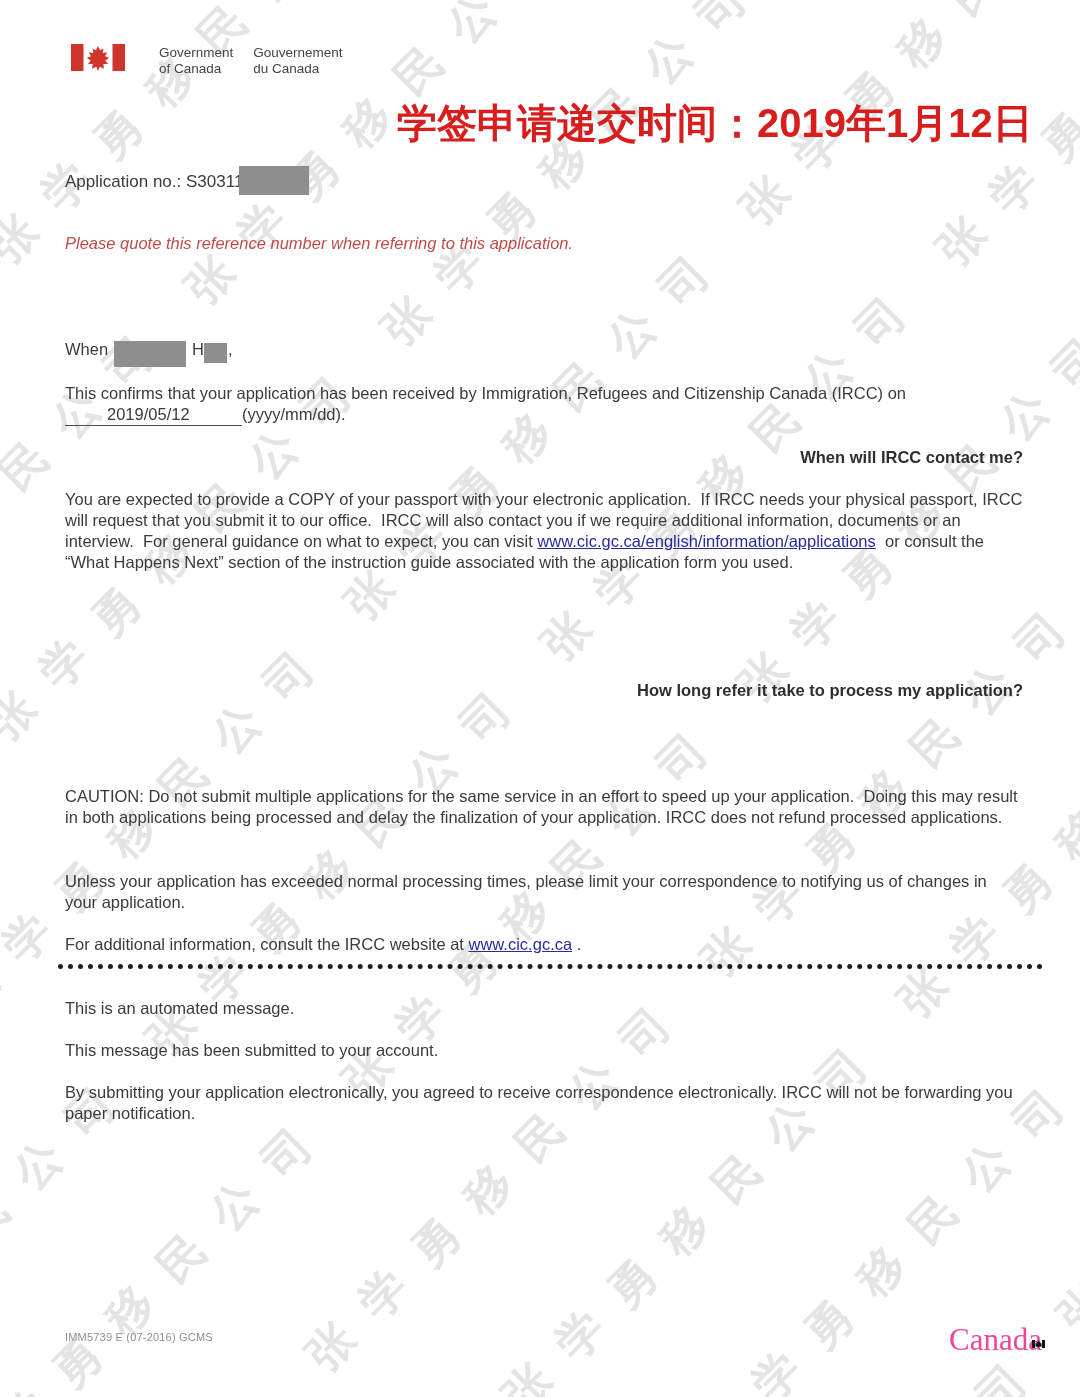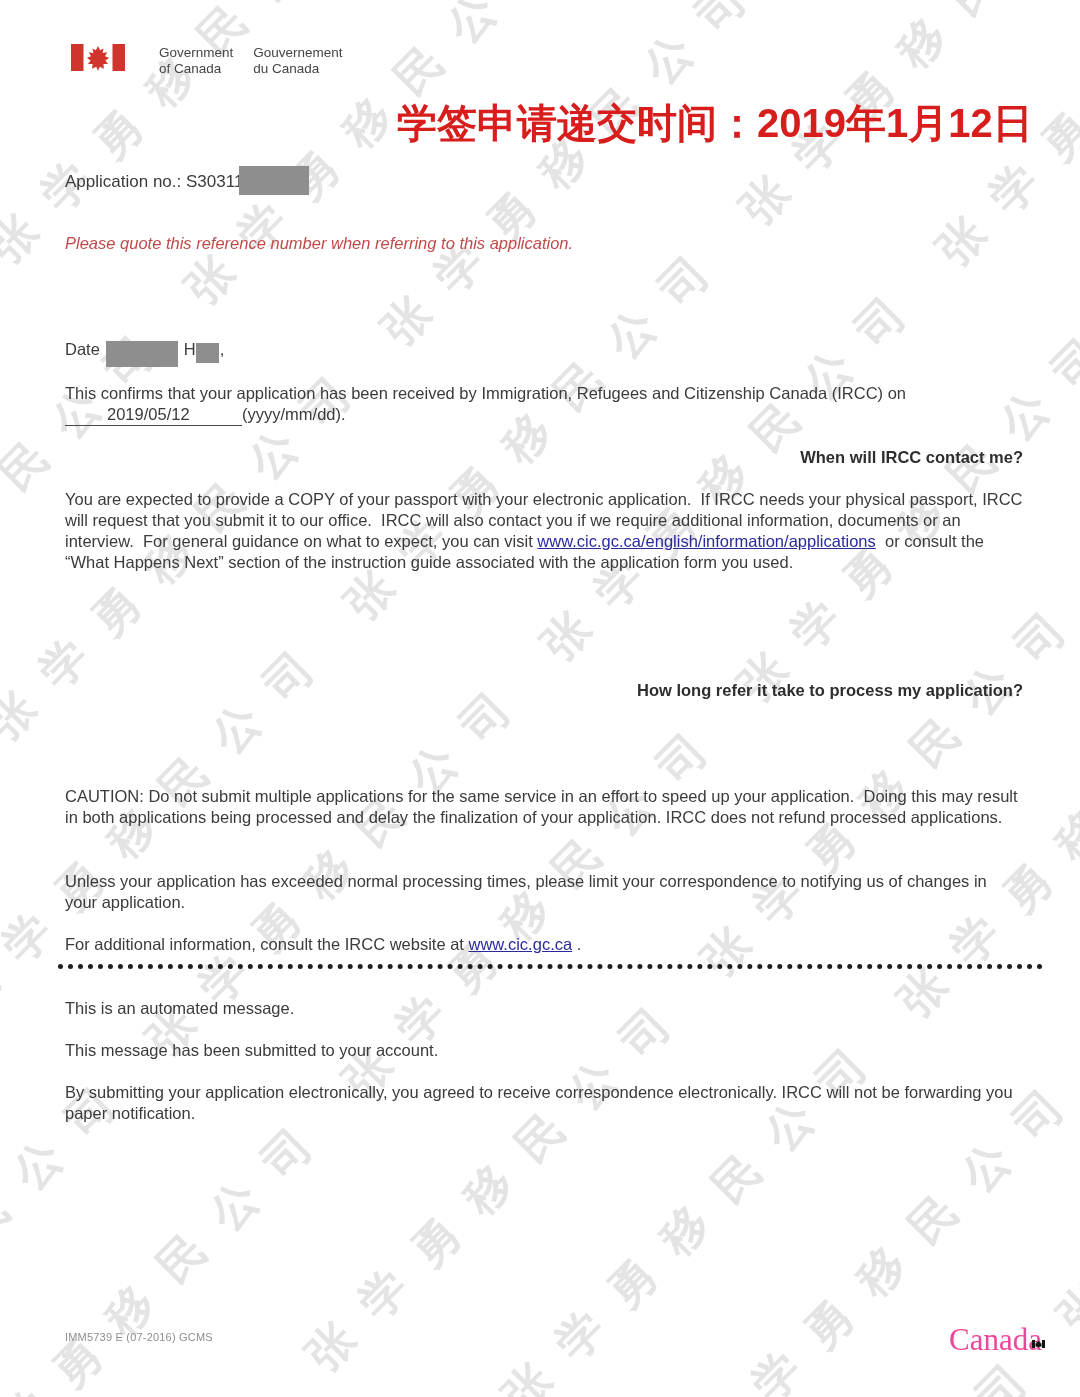--- a/index.html
+++ b/index.html
@@ -127,21 +127,21 @@
 
     <div class="abs app-line">
       <span>Application no.:</span>
       <span> </span>
       <span>S30311</span><span class="redact app"></span>
     </div>
 
     <div class="abs ref-note">Please quote this reference number when referring to this application.</div>
 
     <div class="abs salutation">
-      <span>Date</span><span class="redact name1"></span><span>H</span><span class="redact name2"></span><span>,</span>
+      <span>When</span><span class="redact name1"></span><span>H</span><span class="redact name2"></span><span>,</span>
     </div>
 
     <div class="abs para" style="top:383px"><span>This confirms that your application has been received by Immigration, Refugees and Citizenship Canada (IRCC) on</span>
 <span class="dateline">2019/05/12</span><span>(yyyy/mm/dd).</span></div>
 
     <div class="abs heading" style="top:447px">When will IRCC contact me?</div>
 
     <div class="abs para" style="top:489px"><span>You are expected to provide a COPY of your passport with your electronic application.  If IRCC needs your physical passport, IRCC will request that you submit it to our office.  IRCC will also contact you if we require additional information, documents or an interview.  For general guidance on what to expect, you can visit </span><a class="doclink">www.cic.gc.ca/english/information/applications</a><span>  or consult the “What Happens Next” section of the instruction guide associated with the application form you used.</span></div>
 
 

